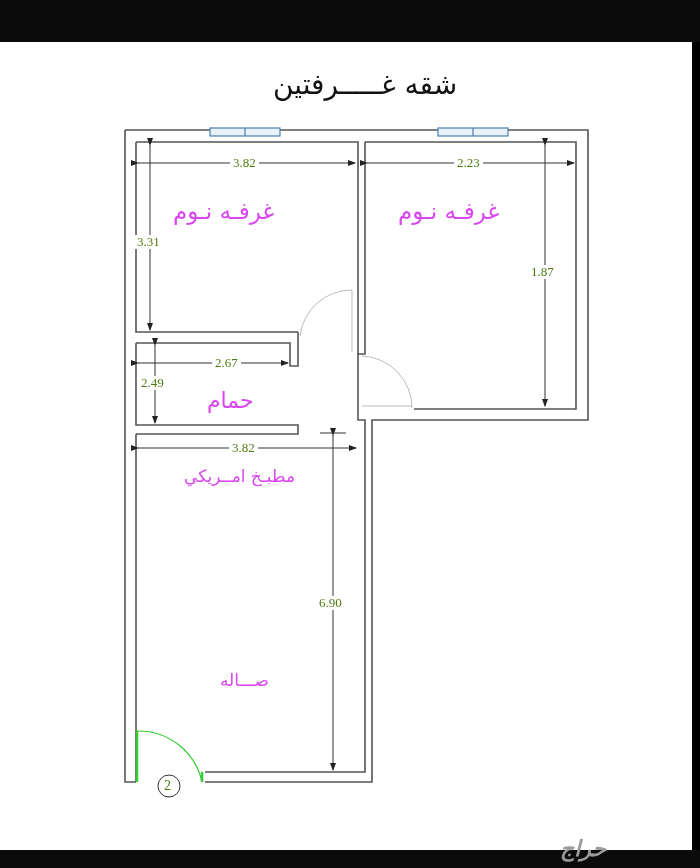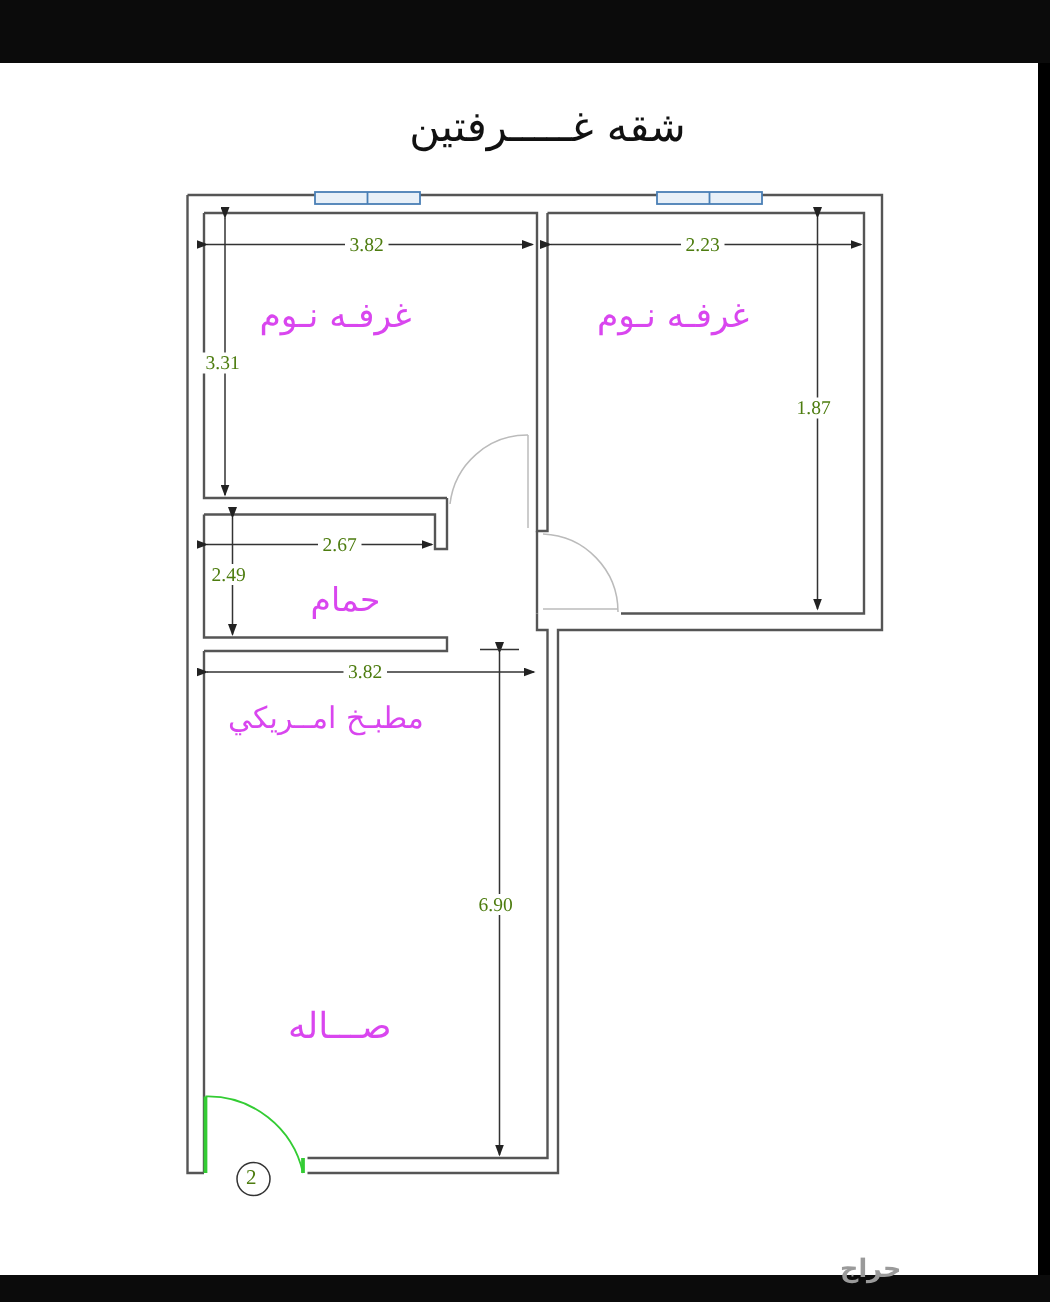--- a/index.html
+++ b/index.html
@@ -4,21 +4,21 @@
 <style>
   html, body { margin:0; padding:0; }
   body { width:700px; height:868px; background:#0b0b0b; position:relative; overflow:hidden; font-family:"DejaVu Sans", sans-serif; }
   #sheet { position:absolute; left:0; top:42px; width:692px; height:808px; background:#ffffff; }
   #right-bar { position:absolute; left:692px; top:42px; width:8px; height:808px; background:#000; }
   #bottom-bar { position:absolute; left:0; top:850px; width:700px; height:18px; background:#0b0b0b; }
   #plan { position:absolute; left:0; top:0; }
   .title { position:absolute; left:0; top:68px; width:730px; text-align:center; font-size:28px; color:#111; font-family:"DejaVu Sans", sans-serif; direction:rtl; }
   .lbl { position:absolute; color:#d946ef; direction:rtl; white-space:nowrap; font-family:"DejaVu Sans", sans-serif; }
   .dim { position:absolute; font-size:13px; color:#4d7c0f; background:#fff; padding:0 3px; font-family:Liberation Serif, serif; line-height:14px; }
-  .watermark { position:absolute; left:560px; top:836px; font-size:17px; font-weight:bold; color:#9a9a9a; letter-spacing:-2px; direction:rtl; }
+  .watermark { position:absolute; left:560px; top:836px; font-size:22px; font-weight:bold; color:#9a9a9a; font-style:italic; letter-spacing:-2px; direction:rtl; }
 </style>
 </head>
 <body>
 
 <div id="sheet"></div>
 <div id="right-bar"></div>
 <div id="bottom-bar"></div>
 
 <svg id="plan" width="700" height="868" viewBox="0 0 700 868">
   <defs>
@@ -89,20 +89,20 @@
 
 <div class="dim" style="left:454px;top:156px;">2.23</div>
 <div class="dim" style="left:528px;top:265px;">1.87</div>
 <div class="lbl" style="left:398px;top:198px;font-size:23px;">غرفـه نـوم</div>
 
 <div class="dim" style="left:212px;top:356px;">2.67</div>
 <div class="dim" style="left:138px;top:376px;">2.49</div>
 <div class="lbl" style="left:196px;top:388px;font-size:22px;margin-left:11px;">حمام</div>
 
 <div class="dim" style="left:229px;top:441px;">3.82</div>
-<div class="lbl" style="left:152px;top:466px;font-size:20px;">مطبـخ امــريكي</div>
+<div class="lbl" style="left:184px;top:466px;font-size:17px;">مطبـخ امــريكي</div>
 
 <div class="dim" style="left:316px;top:596px;">6.90</div>
-<div class="lbl" style="left:192px;top:670px;font-size:24px;">صـــاله</div>
+<div class="lbl" style="left:220px;top:670px;font-size:17px;">صـــاله</div>
 
 <div class="dim" style="left:164px;top:779px;background:transparent;padding:0;font-size:14px;">2</div>
 
 <div class="watermark">حراج</div>
 
 </body></html>

